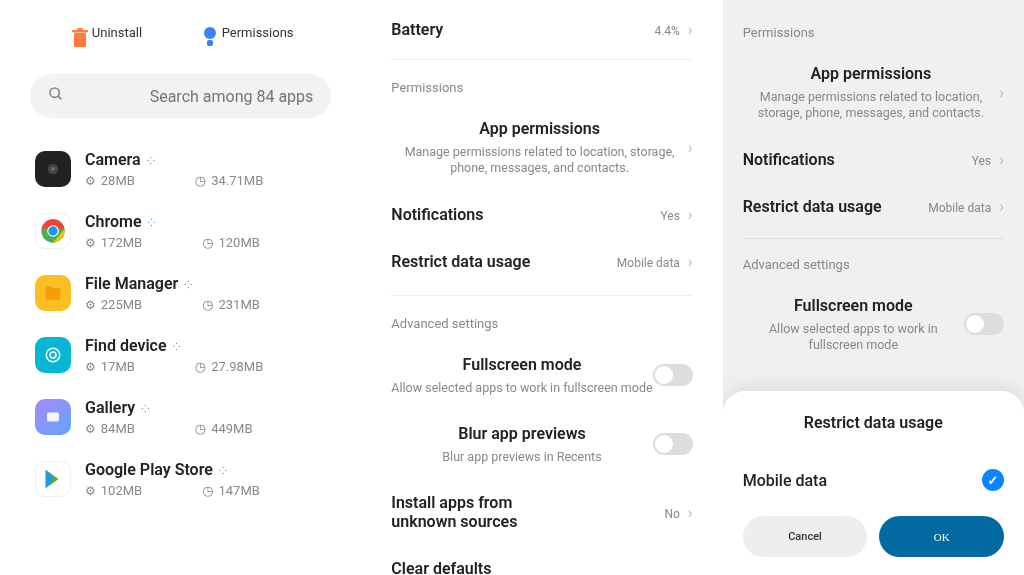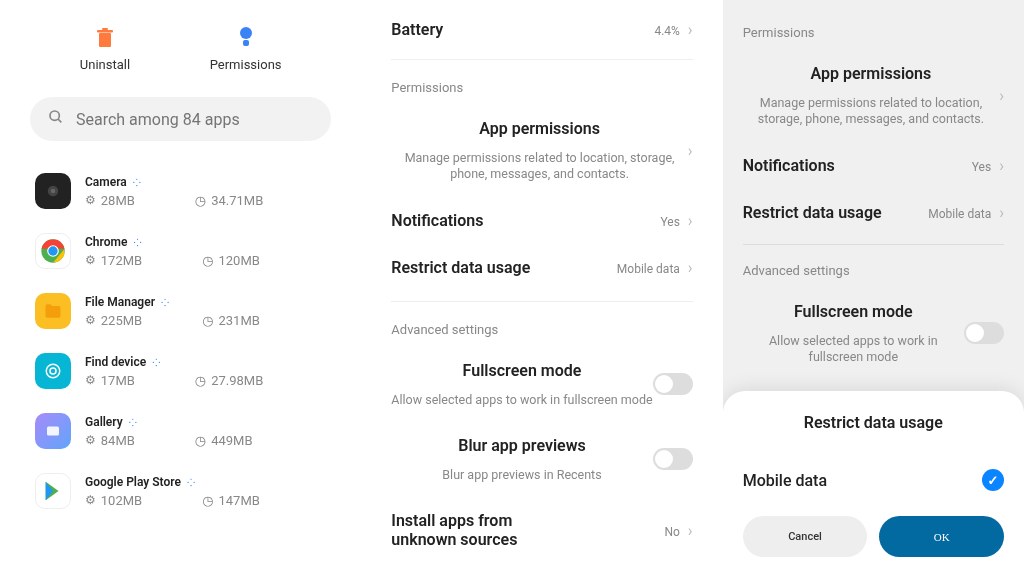--- a/index.html
+++ b/index.html
@@ -4,42 +4,42 @@
 <style>
 * { box-sizing: border-box; margin: 0; padding: 0; font-family: -apple-system, BlinkMacSystemFont, "Segoe UI", Roboto, Helvetica, Arial, sans-serif; }
 body { width: 1024px; height: 575px; background: #fff; display: flex; overflow: hidden; }
 .pane { flex: 1; overflow-y: auto; position: relative; }
 .pane1 { padding: 25px 30px 0; }
 .pane2 { padding: 0 30px; }
 .pane3 { background: #f0f0f0; padding: 0 0; position: relative; }
 
 
 .action-row { display: flex; justify-content: space-around; margin-bottom: 25px; padding: 0 10px; }
-.action-item { display: flex; flex-direction: column; align-items: center; gap: 8px; cursor: pointer; }
+.action-item { display: flex; flex-direction: row; cursor: pointer; }
 .action-icon { width: 24px; height: 24px; display: flex; align-items: center; justify-content: center; }
 .action-label { font-size: 13px; color: #333; }
 .search-box { background: #f2f2f2; border-radius: 25px; padding: 12px 18px; display: flex; align-items: center; gap: 12px; margin-bottom: 20px; }
 .search-icon { color: #888; font-size: 16px; }
-.search-input { border: none; background: transparent; outline: none; font-size: 16px; color: #4d7c0f; flex: 1; }
+.search-input { border: none; background: transparent; outline: none; font-size: 16px; color: #4d7c0f; flex: 1; text-align: right; }
 .app-row { display: flex; align-items: center; padding: 12px 5px; cursor: pointer; }
 .app-icon { width: 36px; height: 36px; border-radius: 10px; margin-right: 14px; flex-shrink: 0; display: flex; align-items: center; justify-content: center; font-size: 20px; }
 .app-info { flex: 1; }
 .app-name-row { display: flex; align-items: center; gap: 6px; }
-.app-name { font-size: 12px; font-weight: 600; color: #222; }
+.app-name { font-size: 16px; font-weight: 600; color: #222; }
 .spinner-dots { color: #3b82f6; font-size: 10px; }
 .app-stats { display: flex; gap: 60px; margin-top: 4px; }
 .stat { display: flex; align-items: center; gap: 5px; color: #888; font-size: 13px; }
 .gear-small { font-size: 12px; }
 
 
 .section-header { color: #888; font-size: 13px; padding: 20px 0 10px; }
 .setting-row { display: flex; align-items: center; justify-content: space-between; padding: 14px 0; cursor: pointer; }
 .setting-left { flex: 1; text-align: center; }
 .setting-title { font-size: 16px; font-weight: 600; color: #222; }
-.setting-desc { font-size: 12.5px; color: #888; margin-top: 12px; line-height: 1.3; }
+.setting-desc { font-size: 12.5px; color: #888; margin-top: 6px; line-height: 1.3; }
 .setting-value { color: #888; font-size: 12px; margin-right: 8px; }
 .chevron { color: #bbb; font-size: 16px; }
 .divider { height: 1px; background: #eee; }
 .toggle { width: 40px; height: 22px; background: #ddd; border-radius: 11px; position: relative; cursor: pointer; }
 .toggle::after { content: ""; width: 18px; height: 18px; background: #fff; border-radius: 50%; position: absolute; top: 2px; left: 2px; }
 .battery-row { display: flex; justify-content: space-between; align-items: center; padding: 20px 0; cursor: pointer; }
 
 
 .p3-content { padding: 0 20px; }
 .p3-section-header { color: #888; font-size: 13px; padding: 25px 0 10px; }

